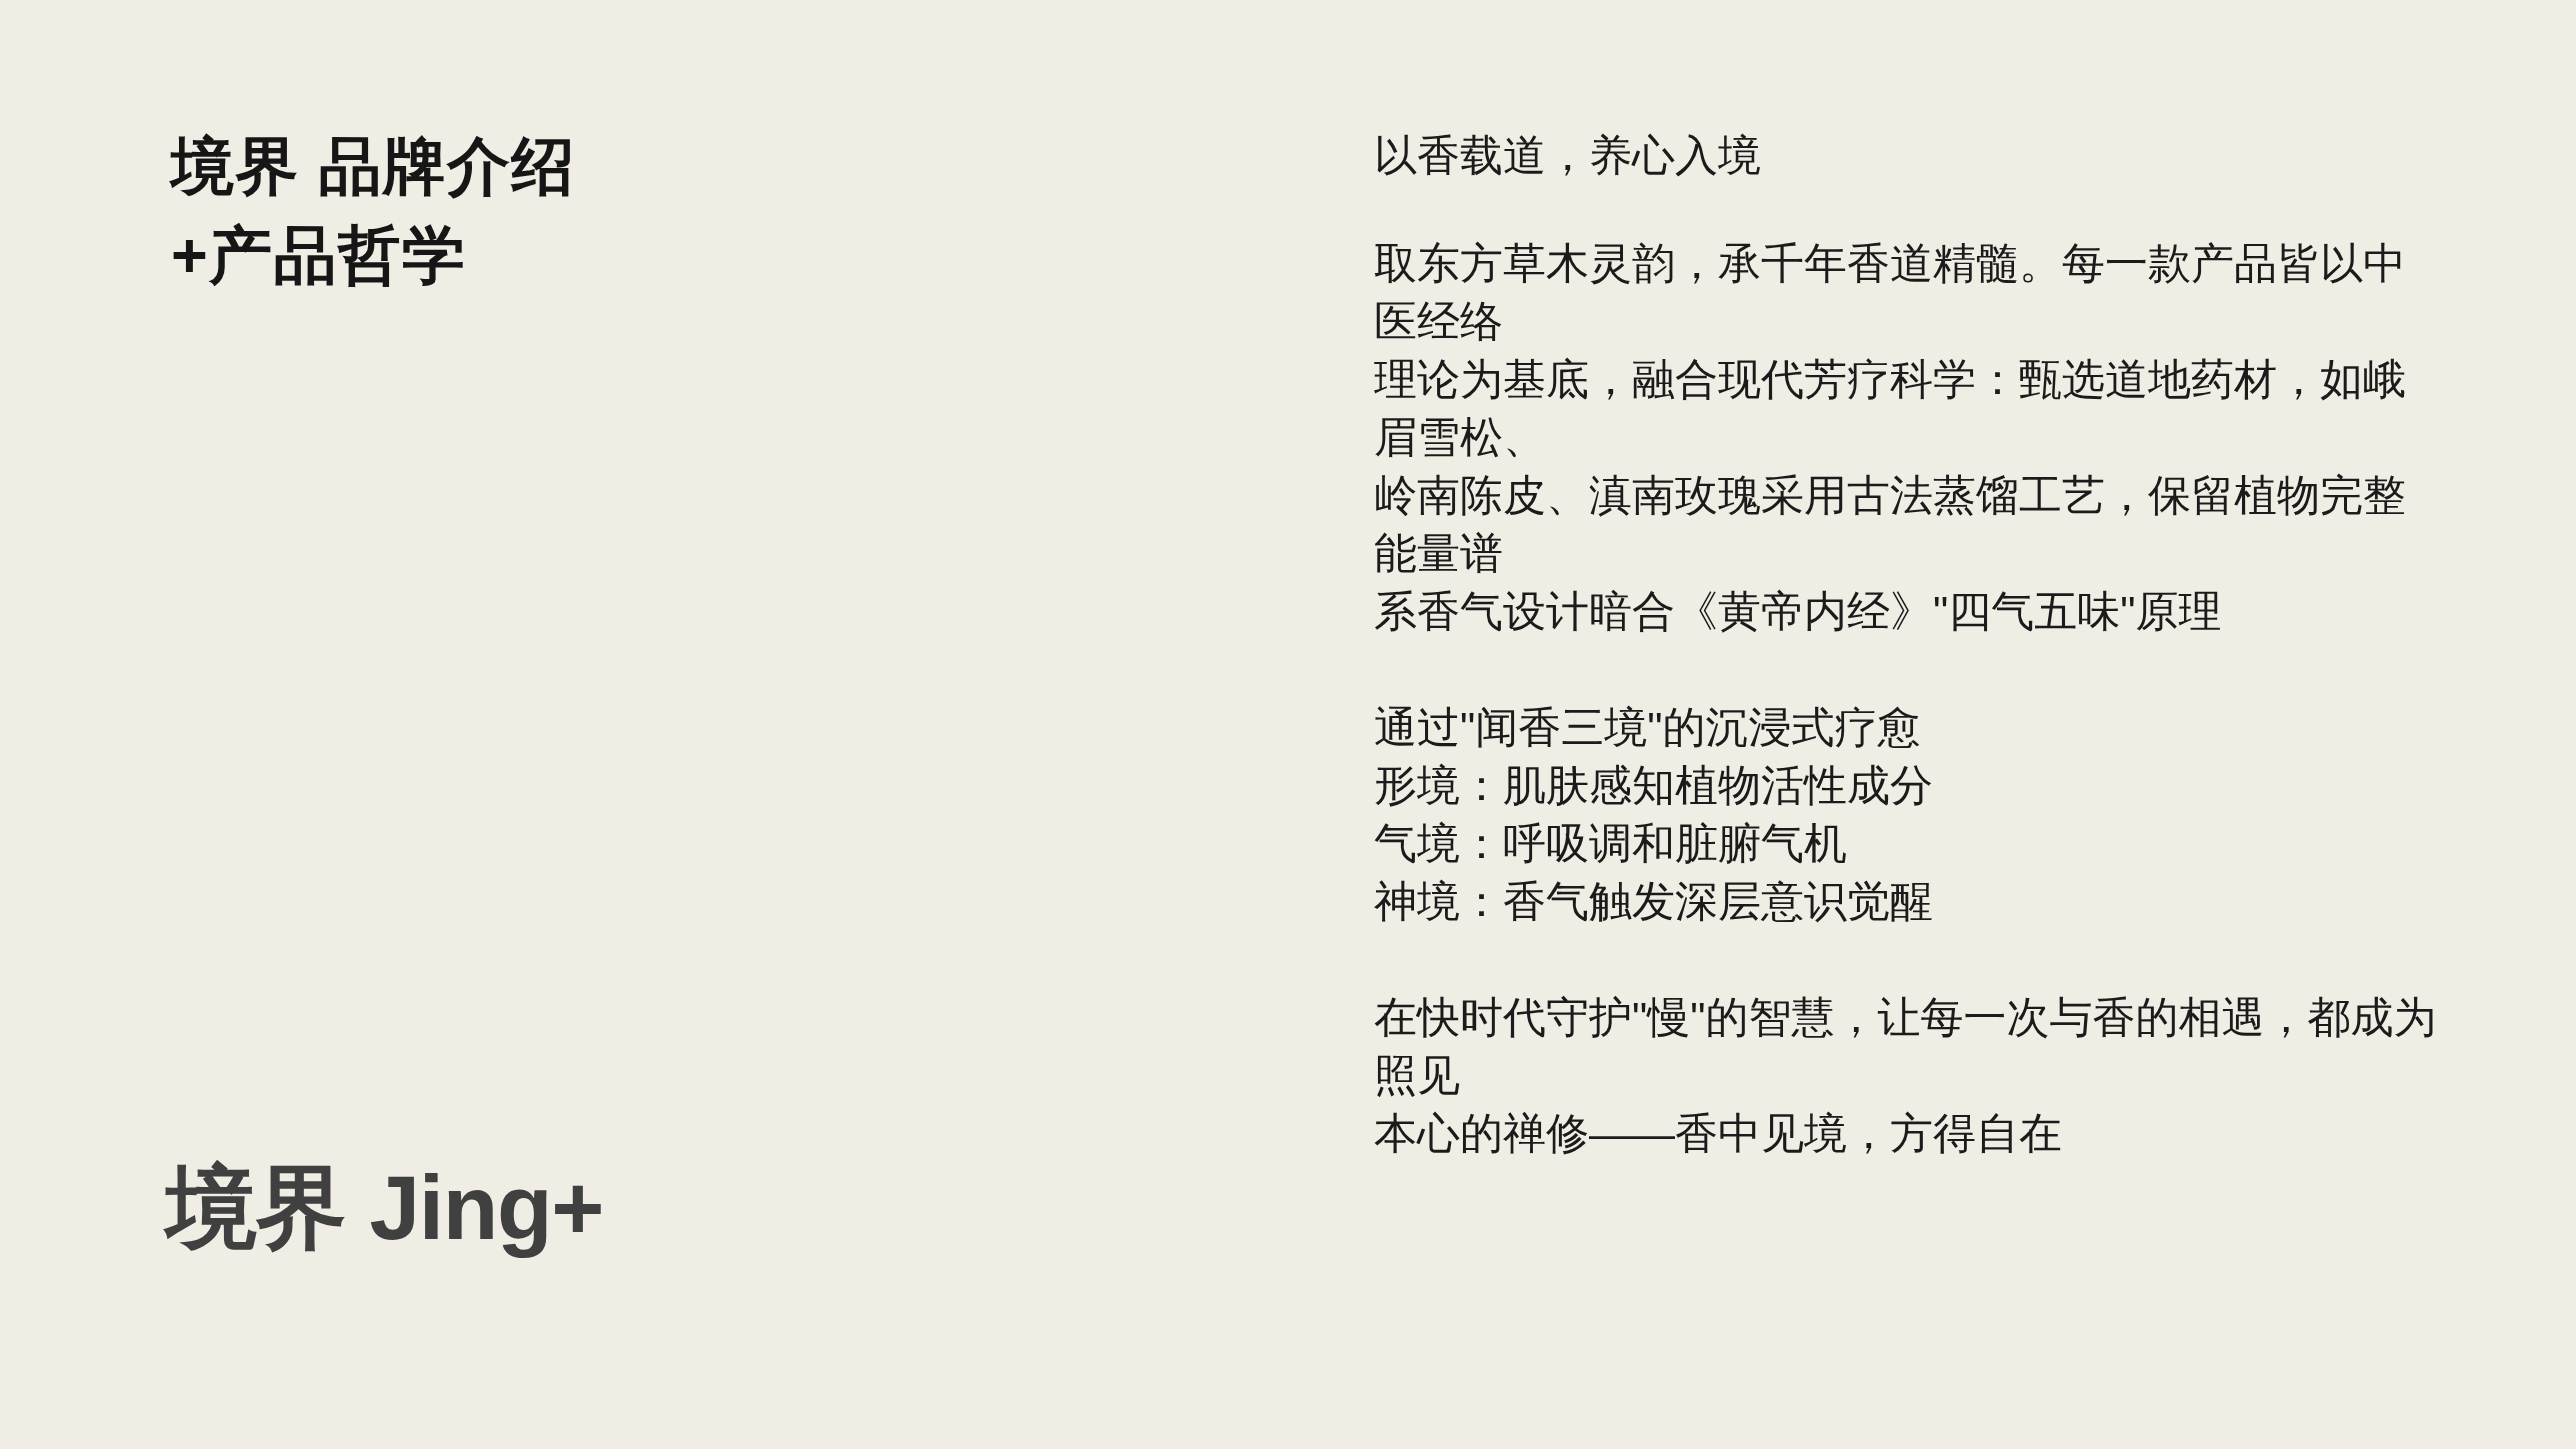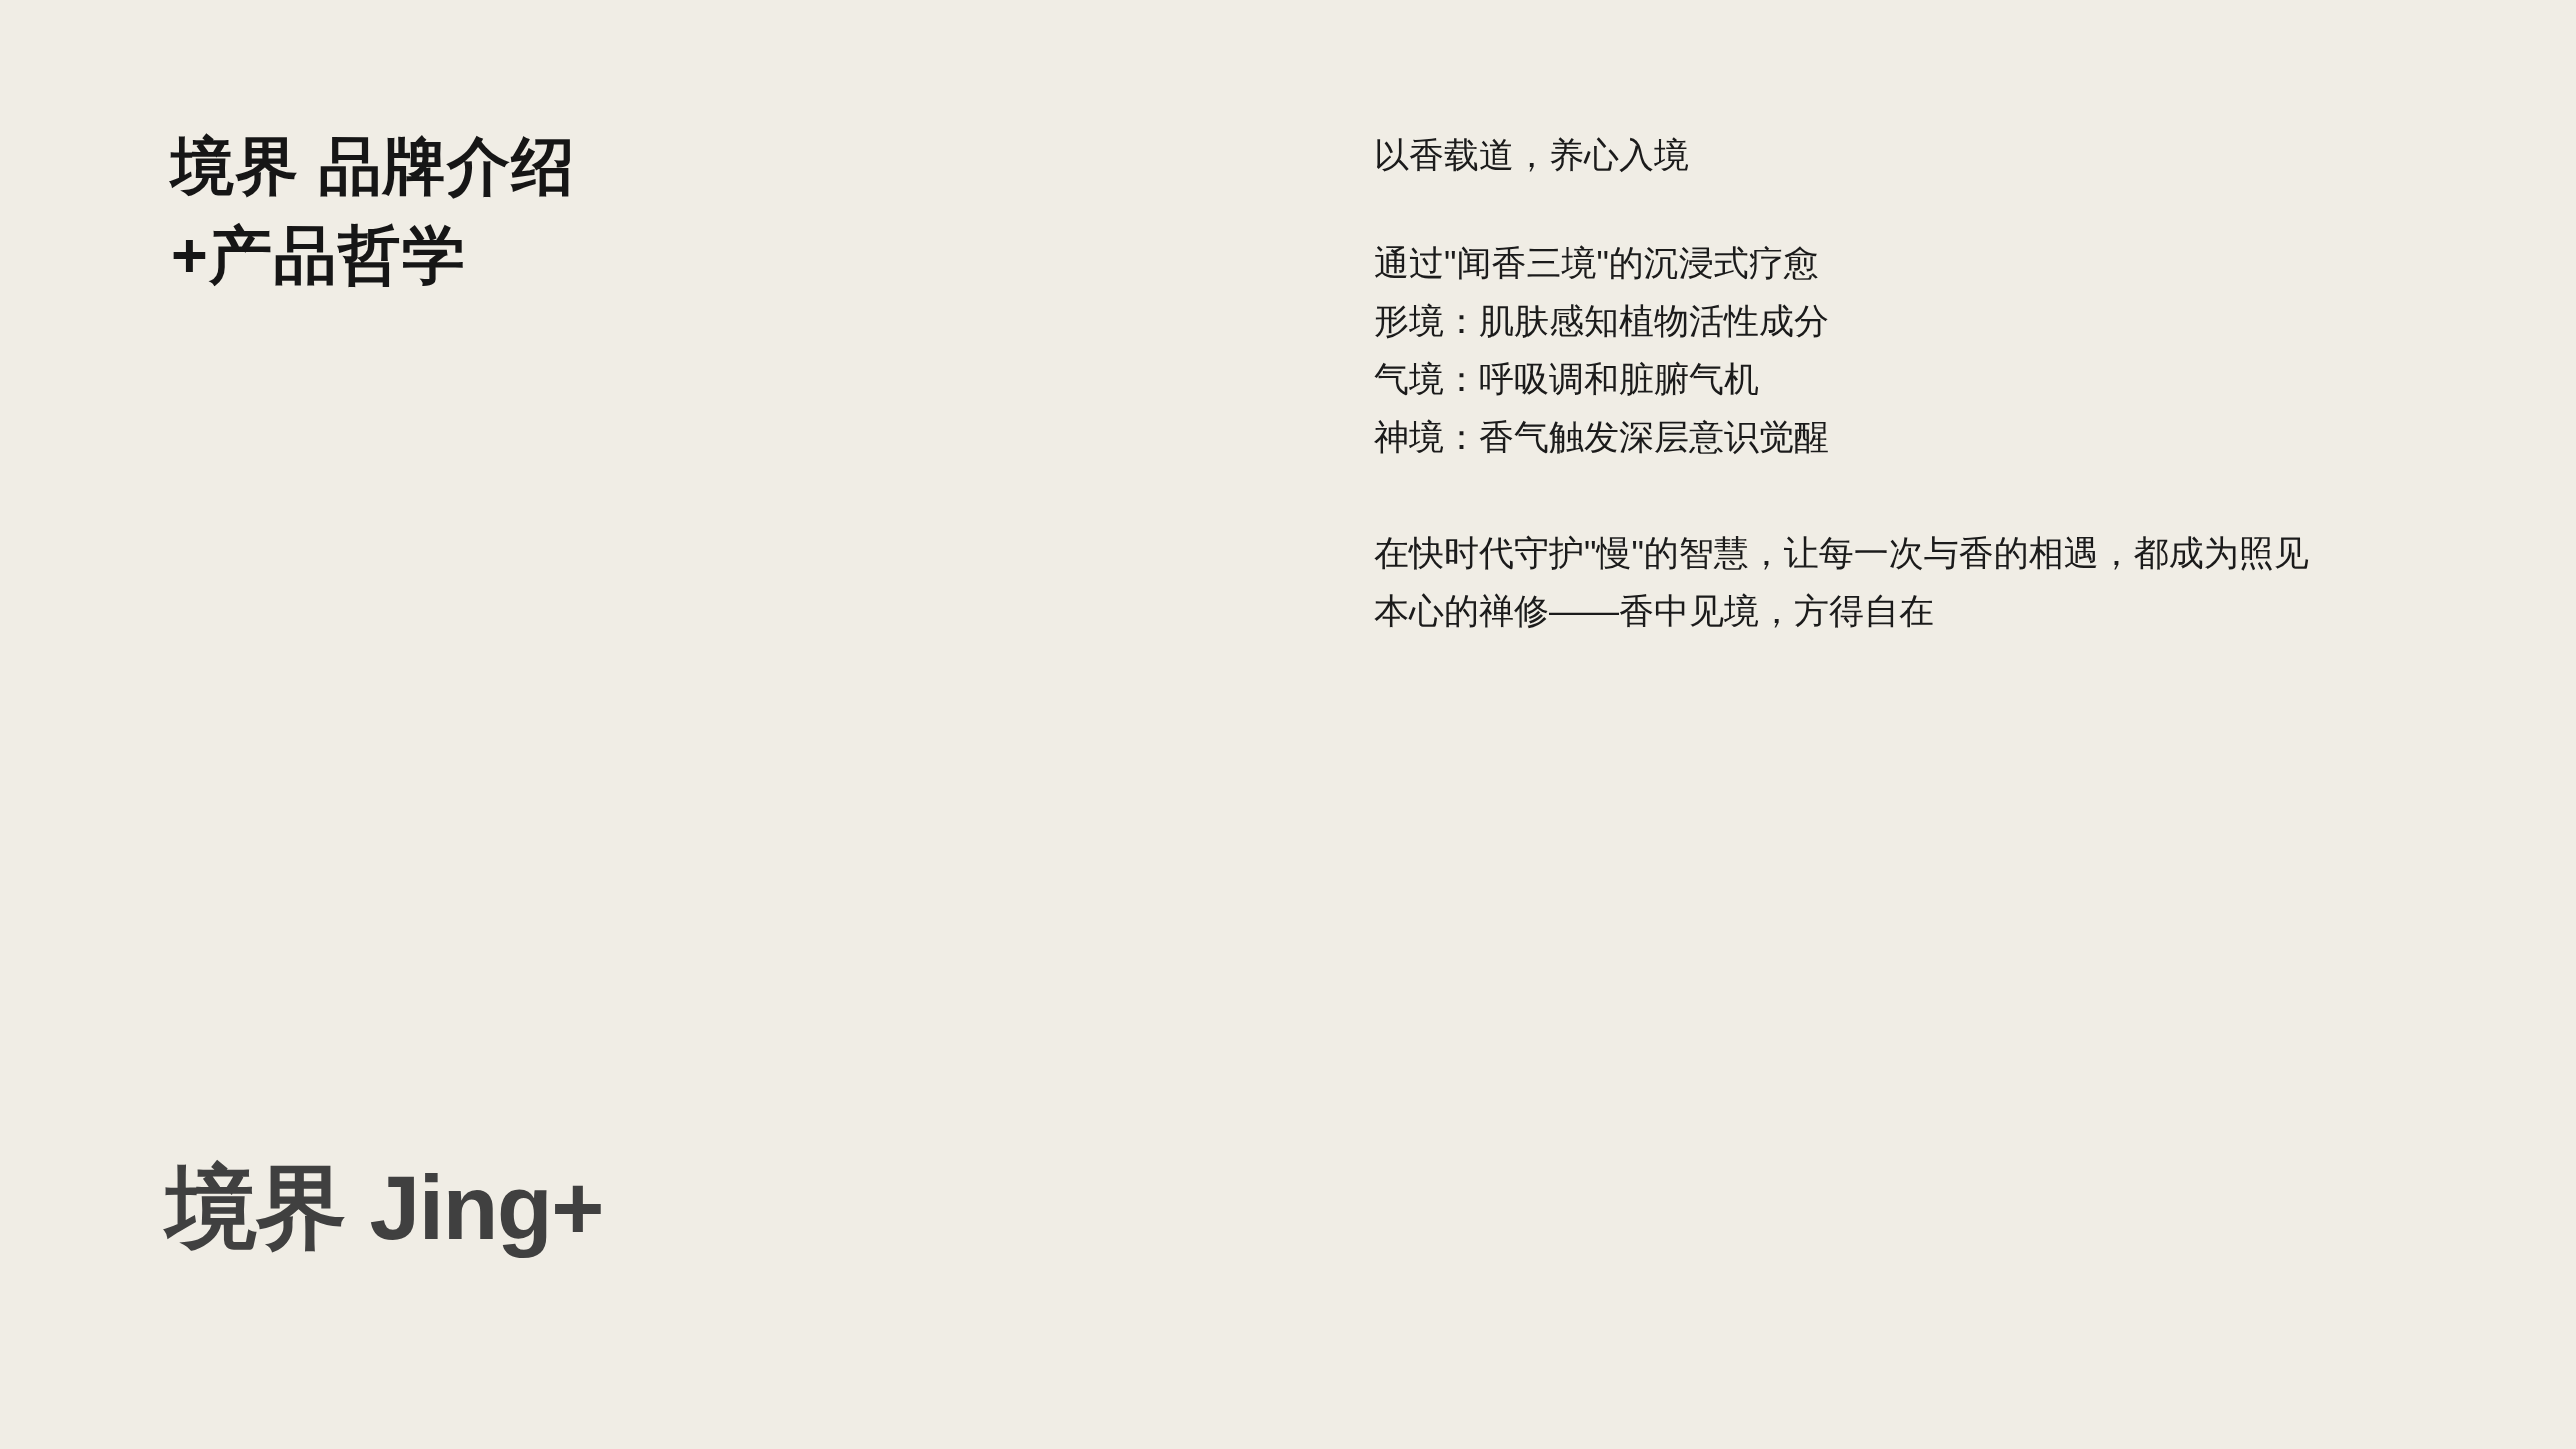--- a/index.html
+++ b/index.html
@@ -29,21 +29,21 @@
     font-weight: 700;
     letter-spacing: 1.3px;
     white-space: pre-line;
     color: #161616;
   }
   .content {
     position: absolute;
     left: 1374px;
     top: 126px;
     width: 1069px;
-    font-size: 35px;
+    font-size: 43px;
     line-height: 58px;
     font-weight: 400;
     color: #1b1b1b;
   }
   .content p {
     margin: 0;
     white-space: pre-line;
   }
   .content .intro {
     margin-bottom: 50px;
@@ -69,20 +69,24 @@
 </head>
 <body>
 
 <div class="slide">
 
   <h1 class="title">境界 品牌介绍
 +产品哲学</h1>
 
   <div class="content">
     <p class="intro">以香载道，养心入境</p>
+    <p class="para">取东方草木灵韵，承千年香道精髓。每一款产品皆以中医经络
+理论为基底，融合现代芳疗科学：甄选道地药材，如峨眉雪松、
+岭南陈皮、滇南玫瑰采用古法蒸馏工艺，保留植物完整能量谱
+系香气设计暗合《黄帝内经》"四气五味"原理</p>
     <p class="para">通过"闻香三境"的沉浸式疗愈
 形境：肌肤感知植物活性成分
 气境：呼吸调和脏腑气机
 神境：香气触发深层意识觉醒</p>
     <p class="para">在快时代守护"慢"的智慧，让每一次与香的相遇，都成为照见
 本心的禅修——香中见境，方得自在</p>
   </div>
 
   <div class="logo">境界 Jing+</div>
 

